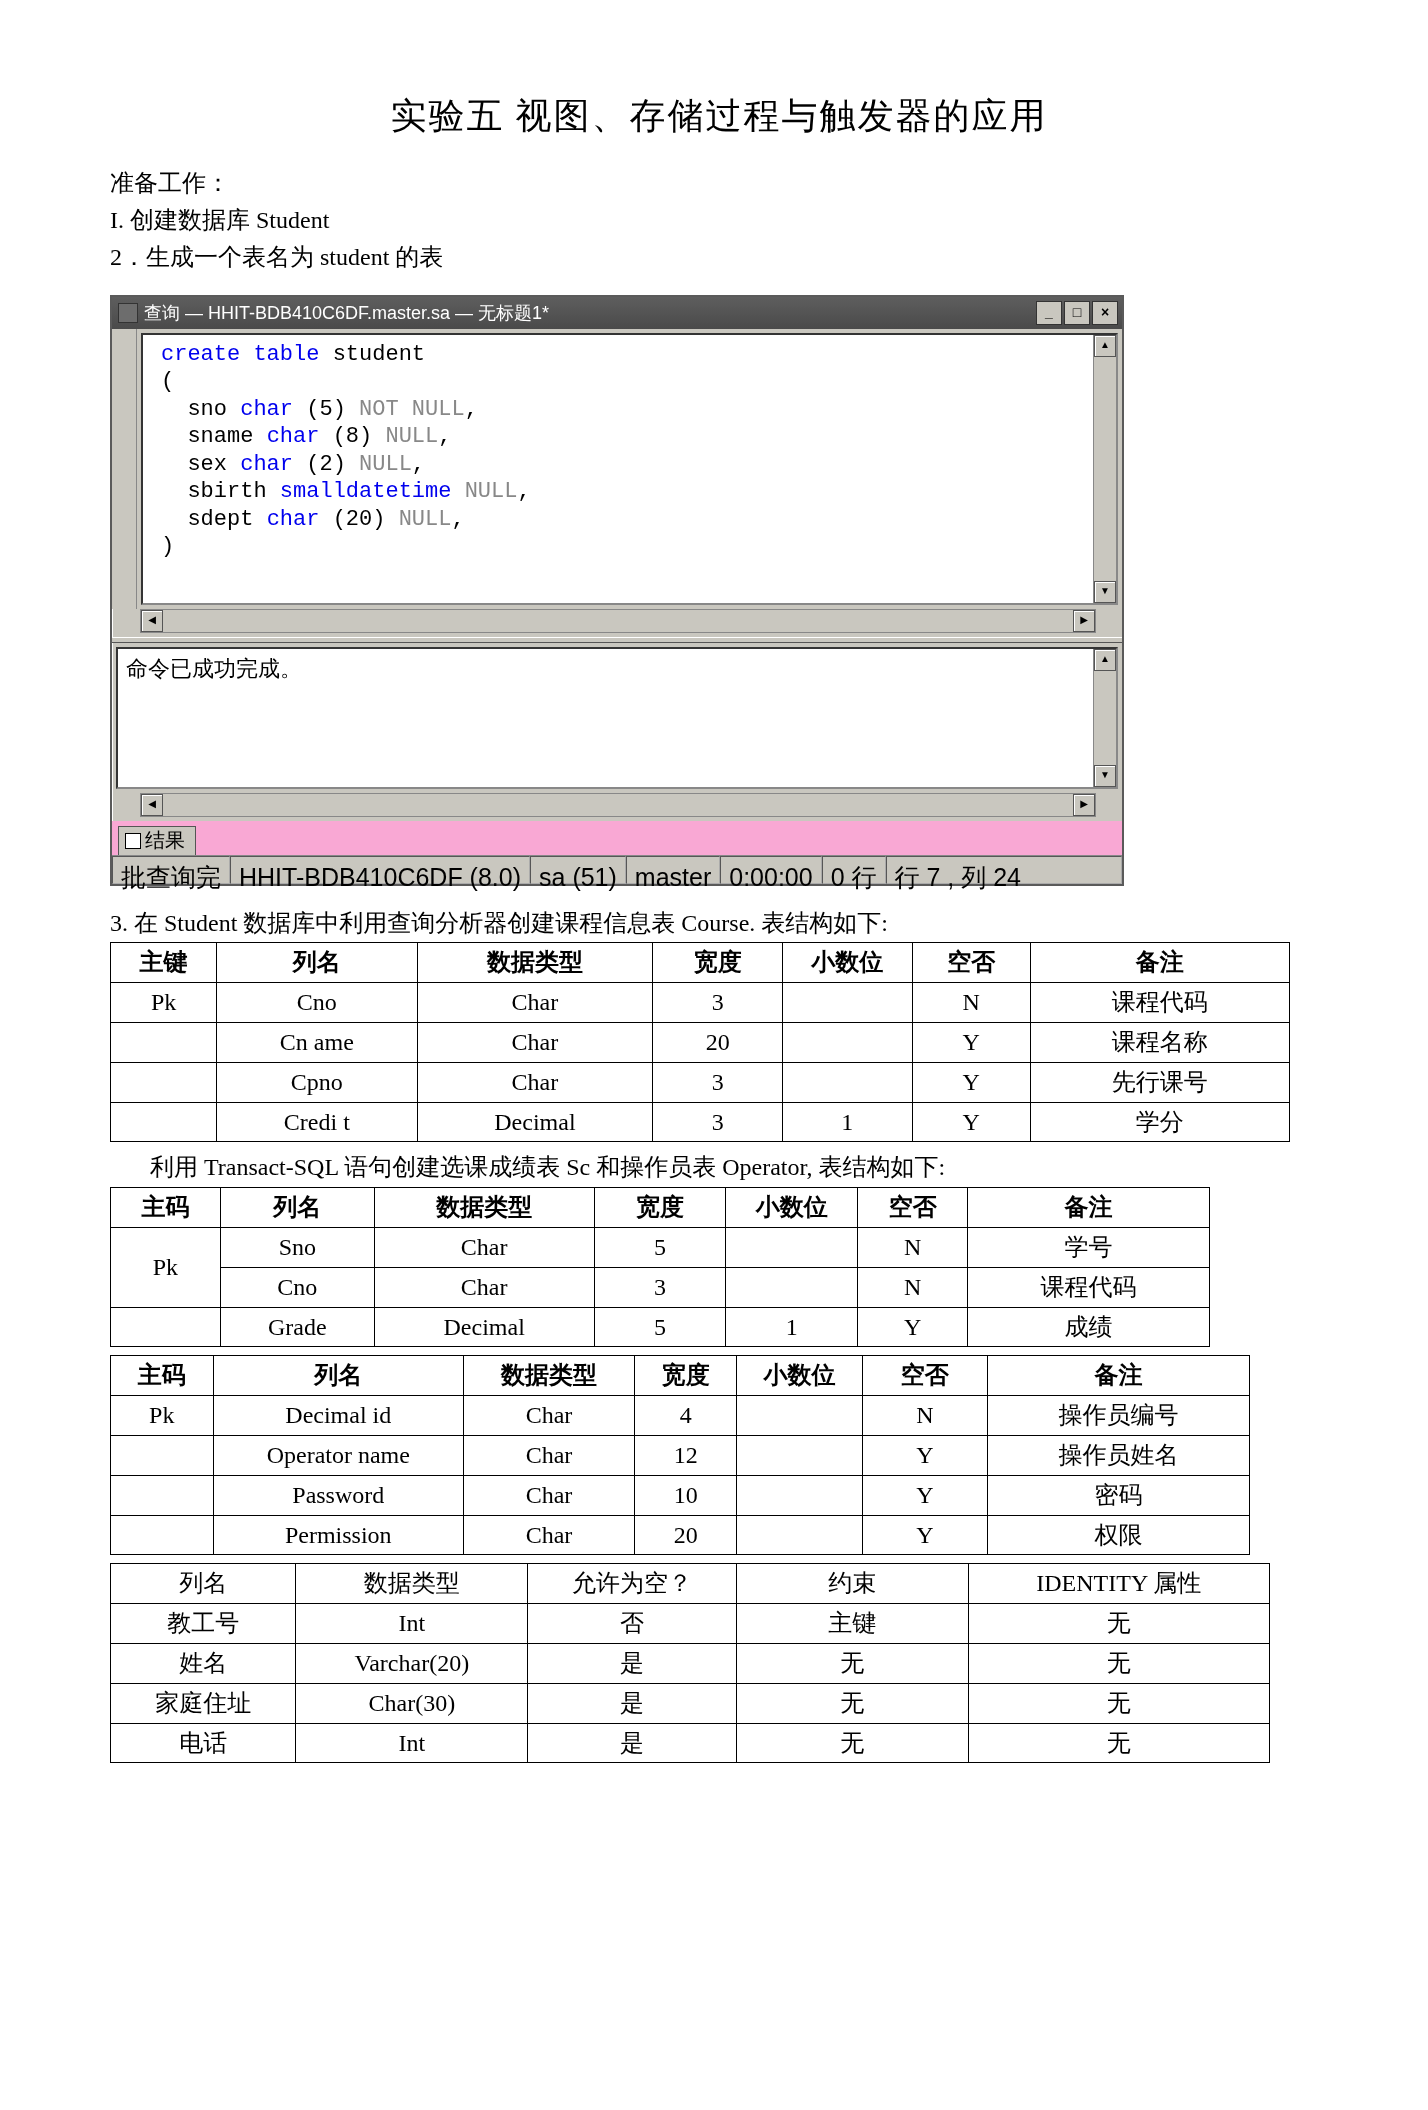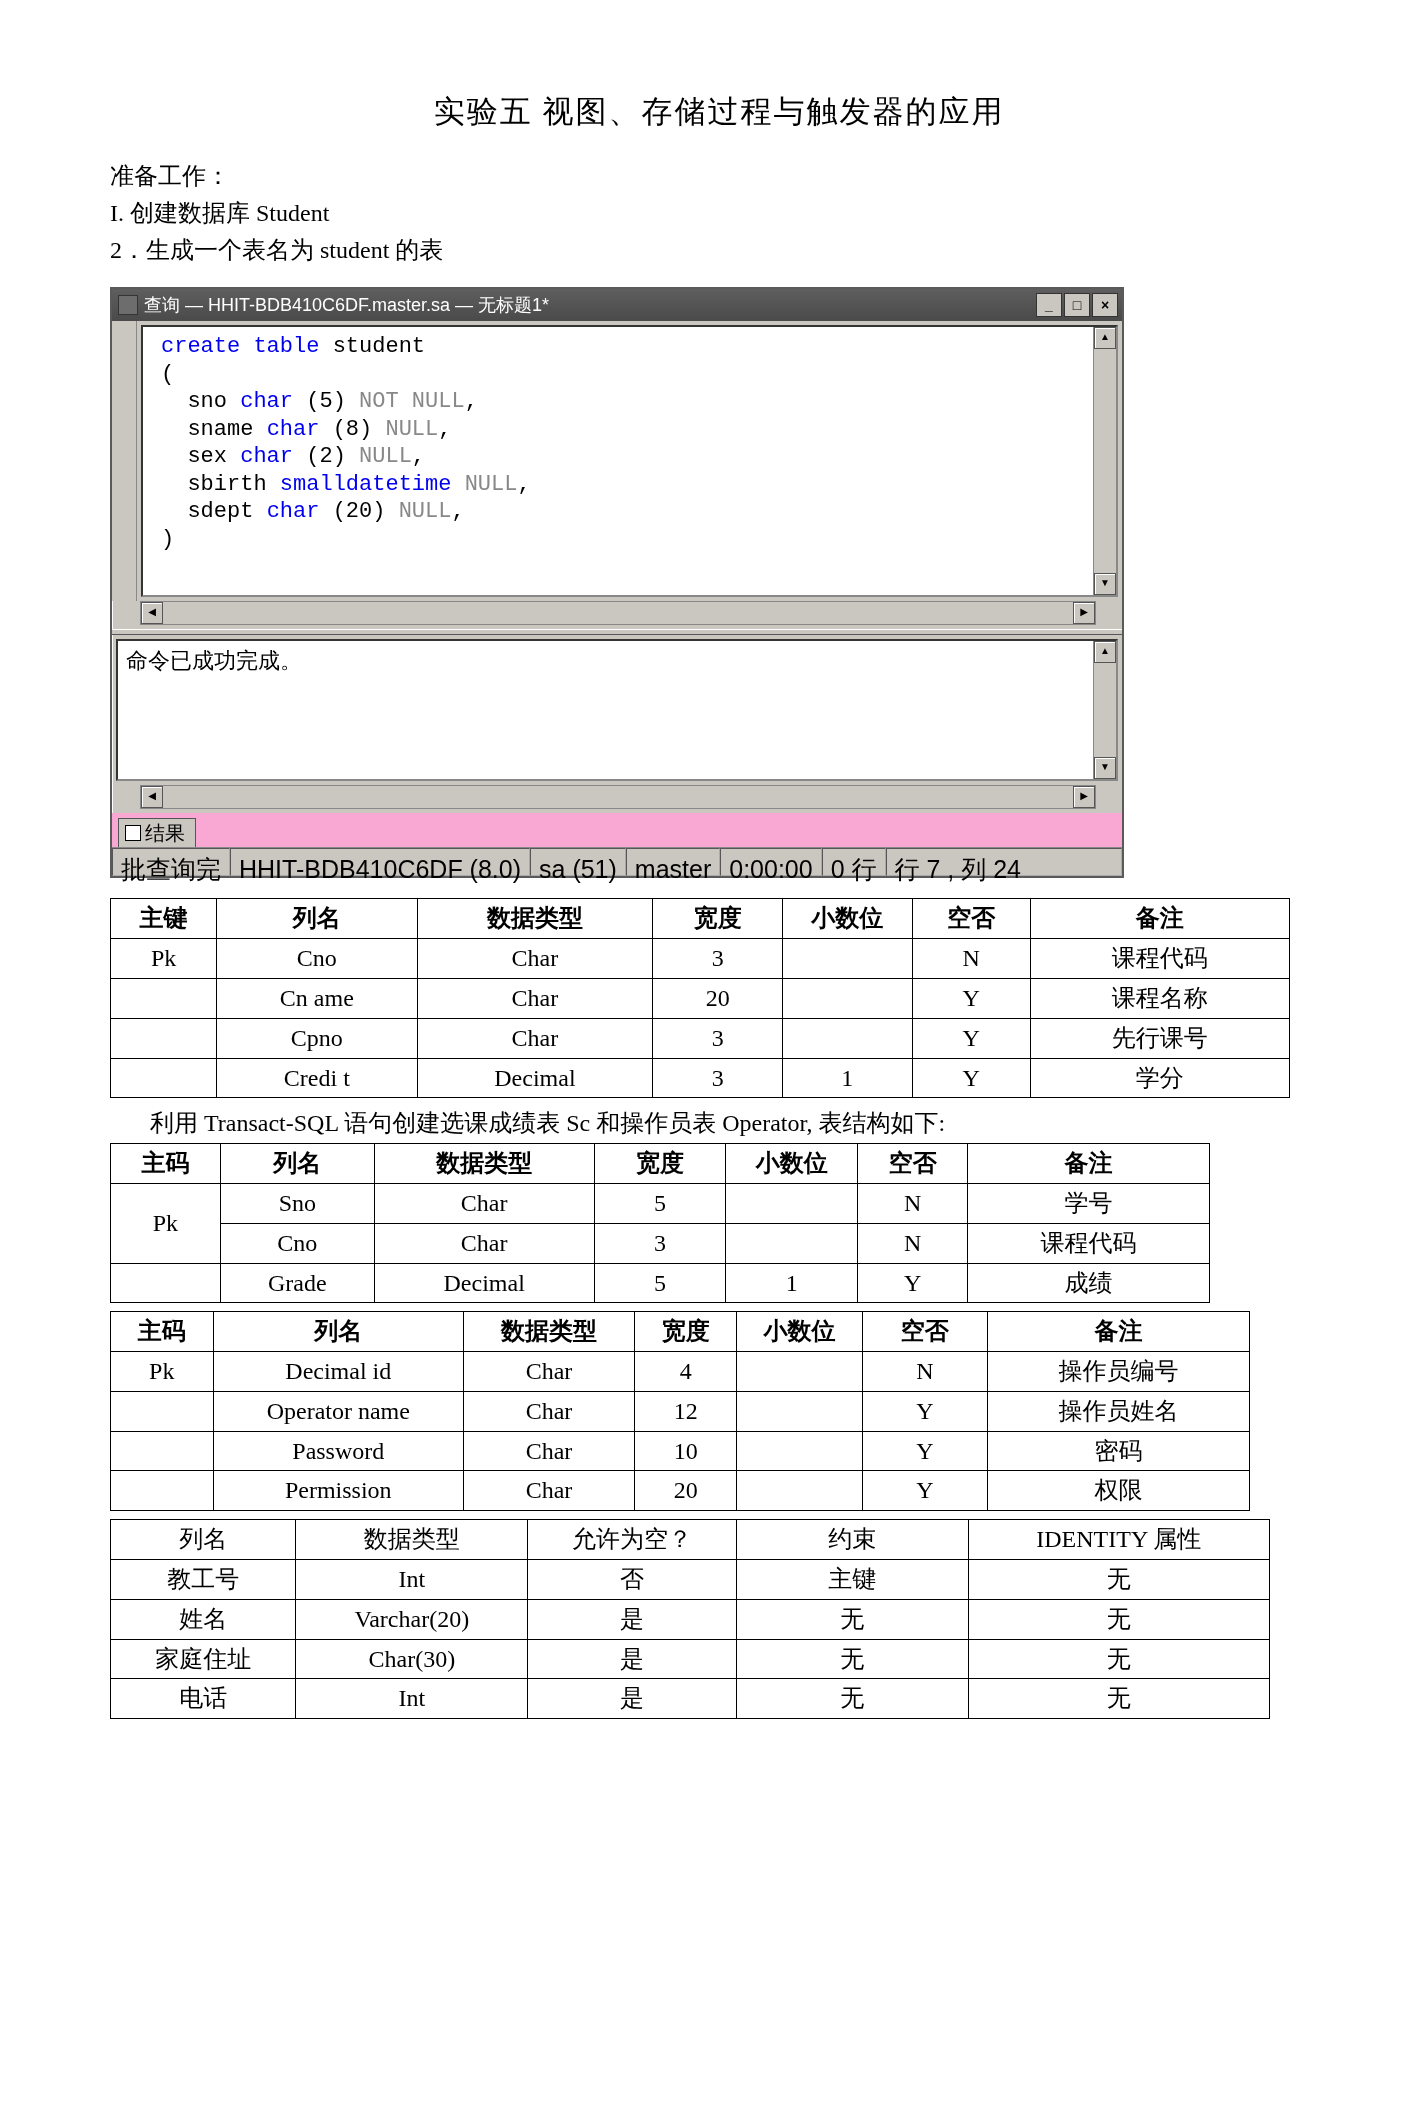--- a/index.html
+++ b/index.html
@@ -12,21 +12,21 @@
     min-height: 2110px;
     box-sizing: border-box;
     padding: 80px 100px 80px 110px;
     background: #fff;
     color: #000;
     font-size: 24px;
     line-height: 1.45;
   }
   h1 {
     text-align: center;
-    font-size: 31px;
+    font-size: 36px;
     font-weight: normal;
     margin: 10px 0 24px 0;
     letter-spacing: 2px;
   }
   .section { margin: 0 0 2px 0; }
 
   
   .qa-window {
     width: 1010px;
     margin: 20px 0 20px 0;
@@ -261,20 +261,21 @@
       <div>批查询完</div>
       <div>HHIT-BDB410C6DF (8.0)</div>
       <div>sa (51)</div>
       <div>master</div>
       <div>0:00:00</div>
       <div>0 行</div>
       <div style="flex:1">行 7 , 列 24</div>
     </div>
   </div>
 
+  <div class="section">3. 在 Student 数据库中利用查询分析器创建课程信息表 Course. 表结构如下:</div>
 
   <table class="data t1">
     <colgroup>
         <col style="width:9%">
         <col style="width:17%">
         <col style="width:20%">
         <col style="width:11%">
         <col style="width:11%">
         <col style="width:10%">
         <col style="width:22%">

